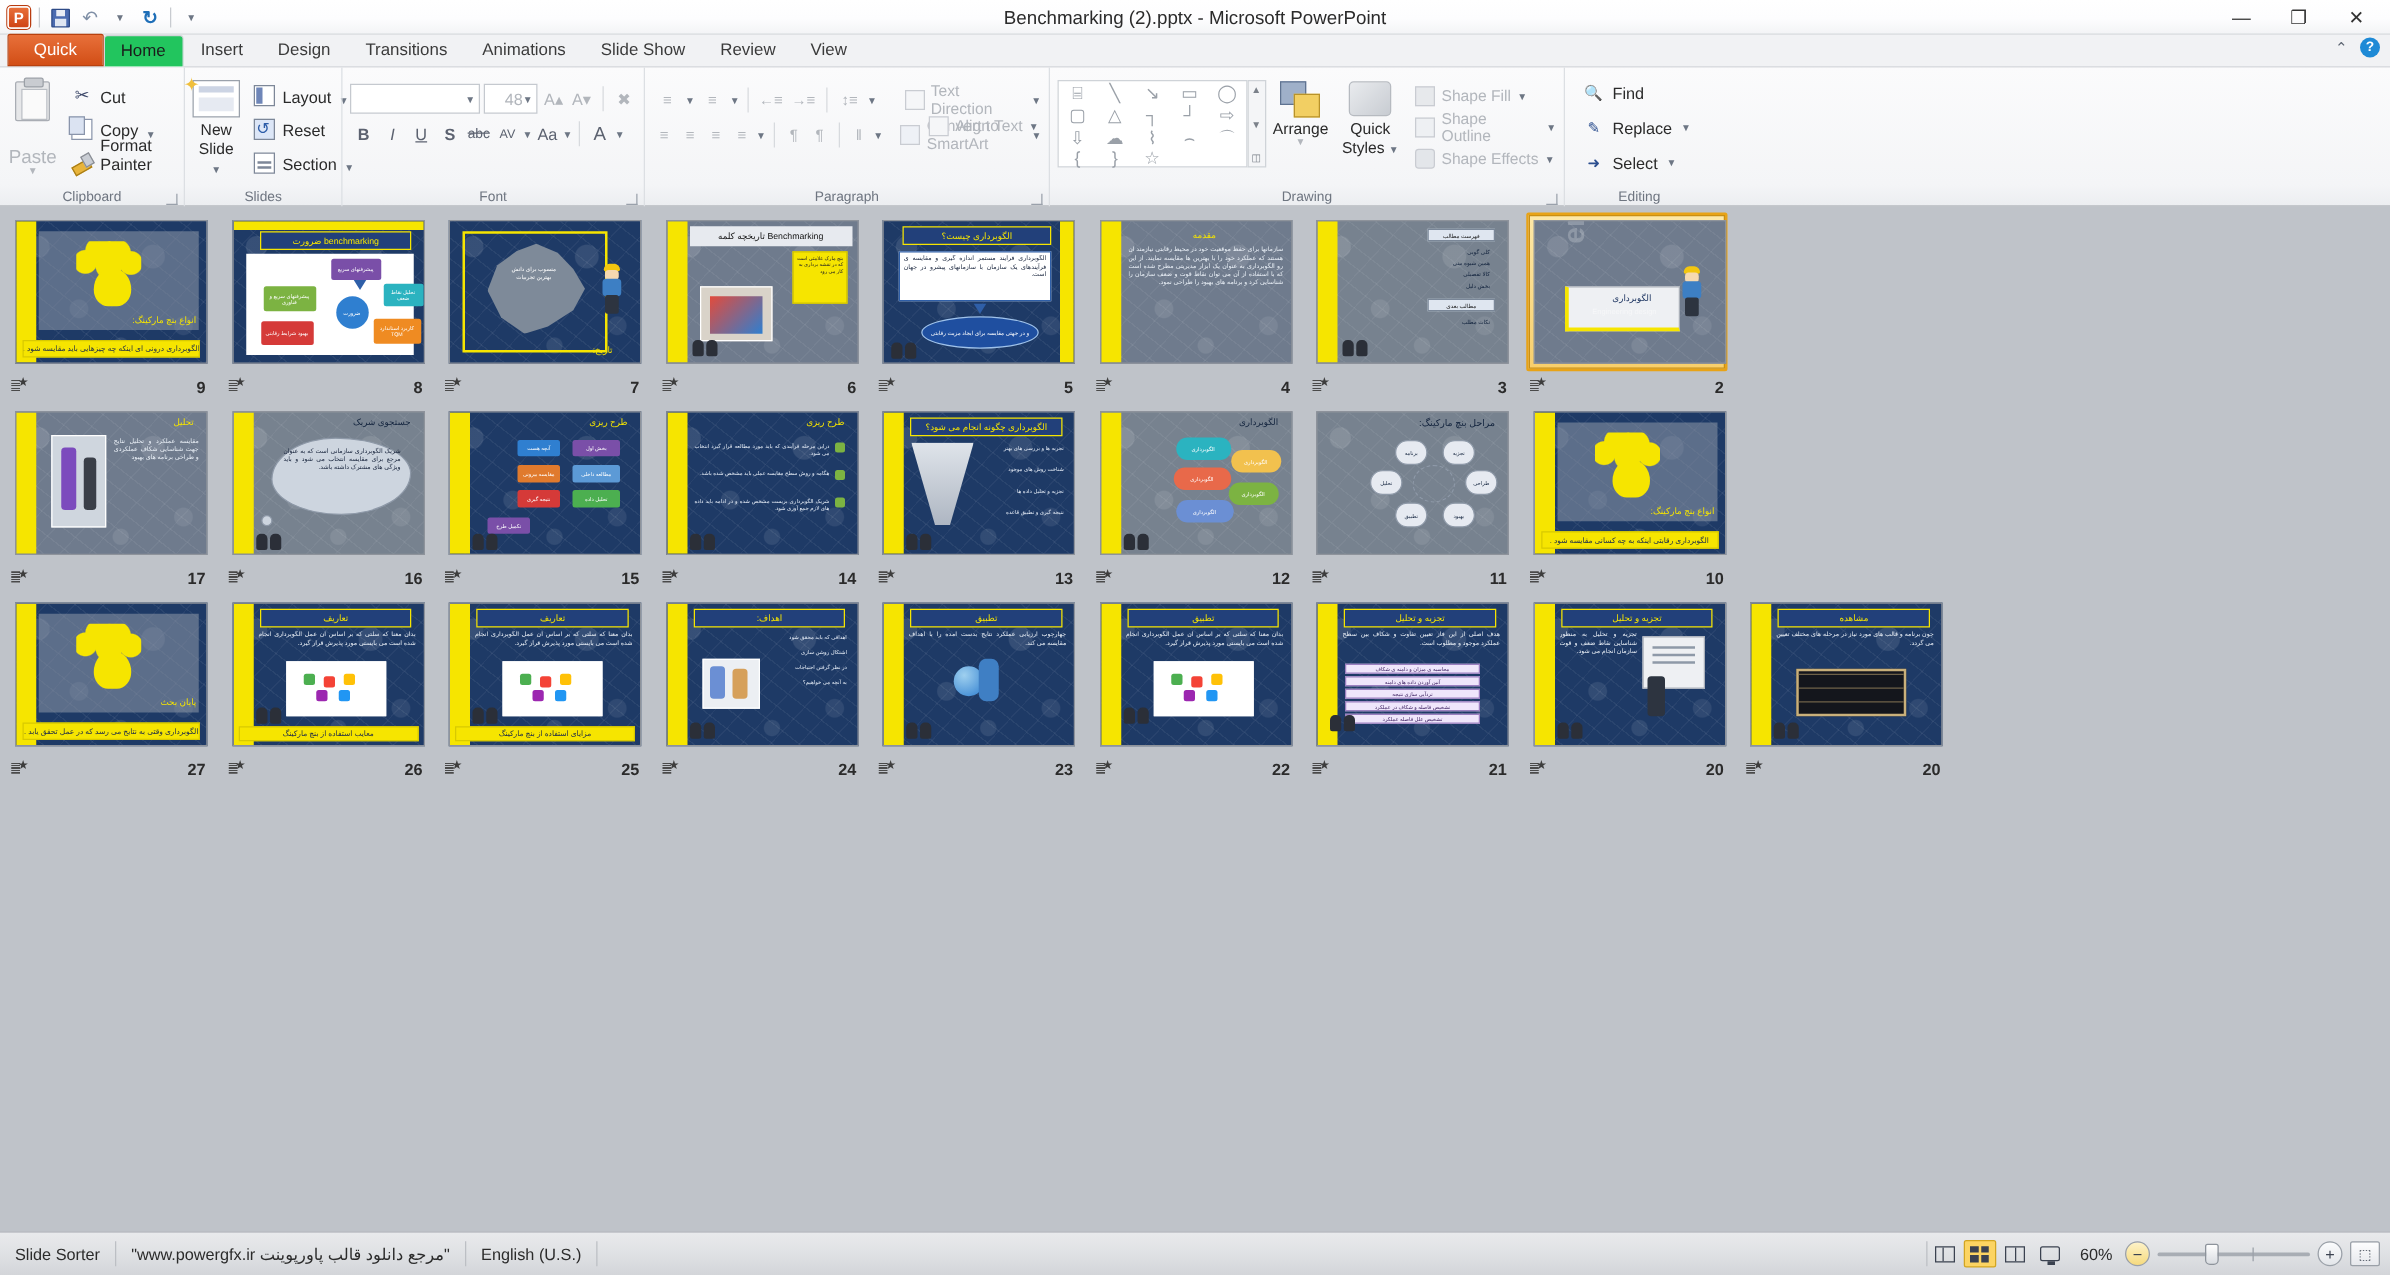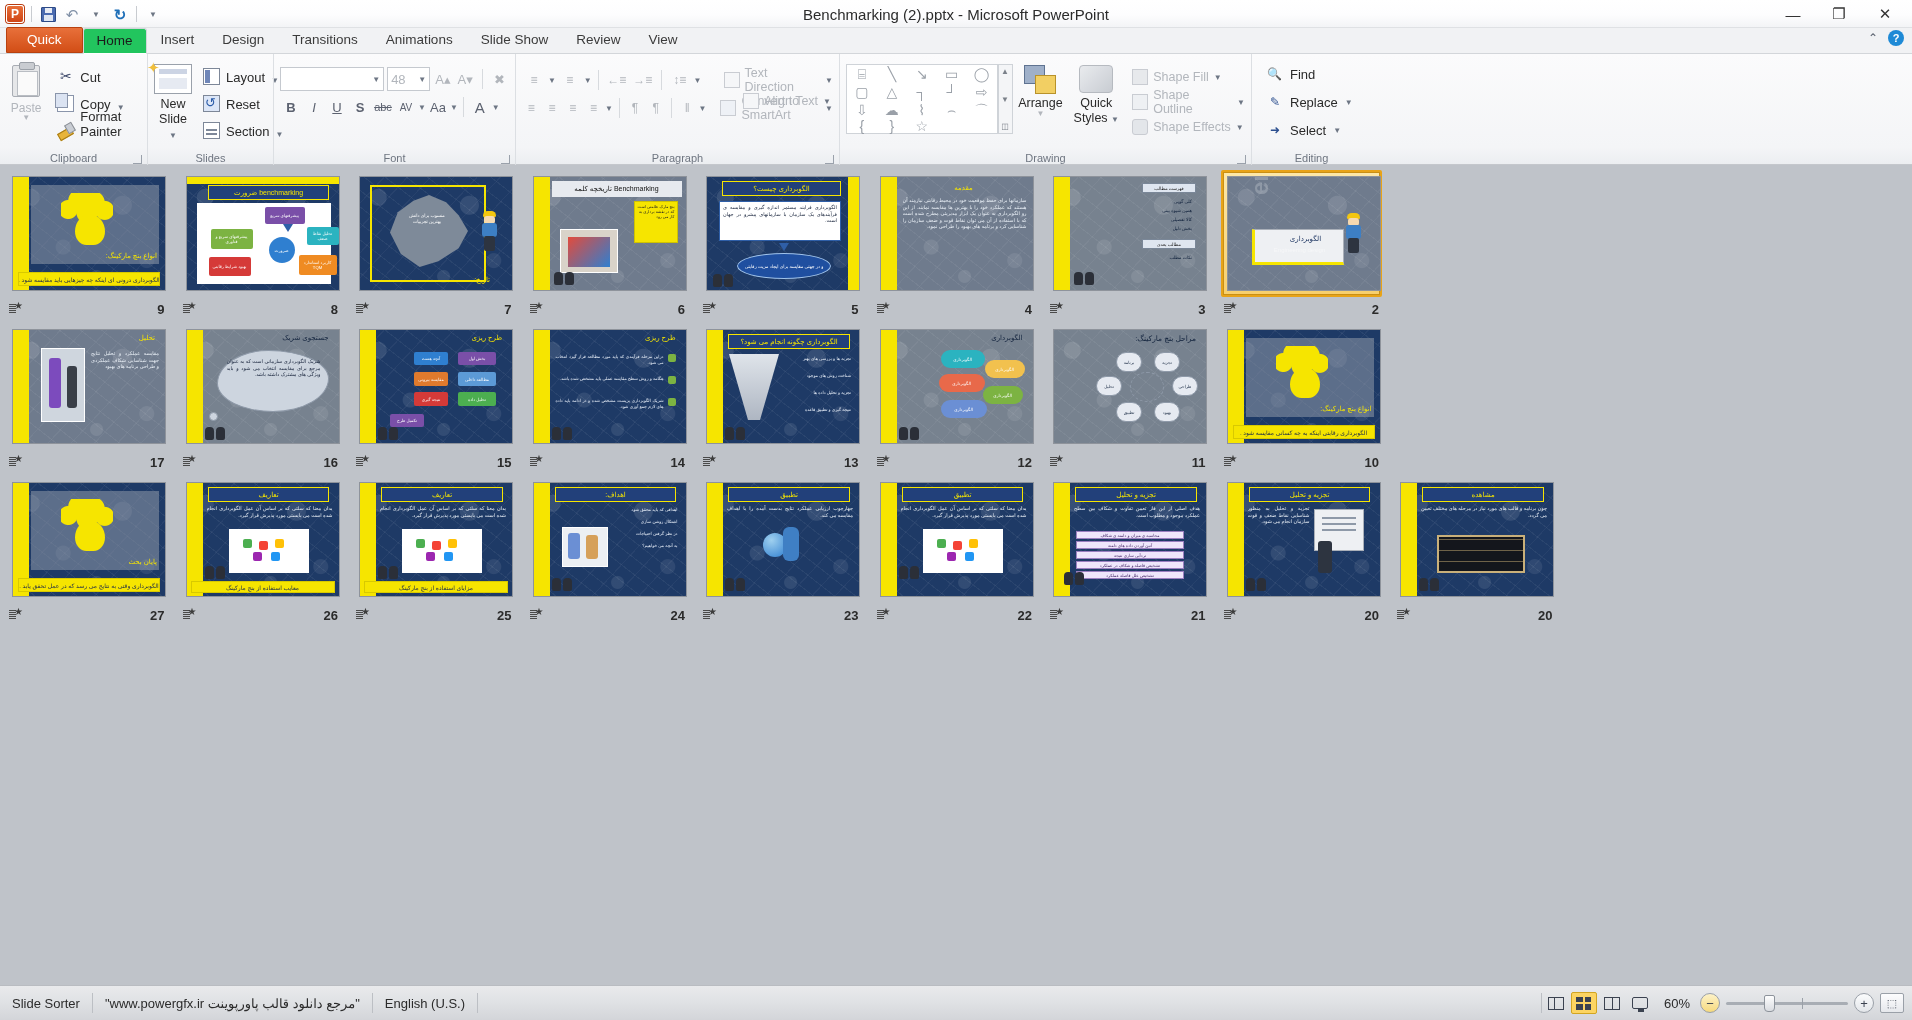--- a/index.html
+++ b/index.html
@@ -87,21 +87,21 @@
   .gbody{ display:flex; height:86px; }
   .dim{ color:#b2b6bc; }
 
   
   .paste-big{ width:54px; display:flex;flex-direction:column;align-items:center;justify-content:flex-start;padding-top:6px;}
   .clip-ico{
     width:28px;height:32px;background:#e6e7e9;border:1px solid #a9adb4;border-radius:2px;position:relative;
   }
   .clip-ico:before{content:"";position:absolute;left:6px;top:-4px;width:14px;height:6px;background:#c9ccd1;border:1px solid #9ba0a7;border-radius:2px;}
   .clip-ico:after{content:"";position:absolute;left:4px;top:5px;width:19px;height:23px;background:#fafafa;border:1px solid #b9bdc3;}
-  .paste-lbl{ font-size:12px; color:#b2b6bc; margin-top:4px;}
+  .paste-lbl{ font-size:15px; color:#b2b6bc; margin-top:20px;}
   .small-caret{font-size:8px;color:#b2b6bc;line-height:6px;}
   .cmdcol{ display:flex;flex-direction:column; justify-content:center; gap:3px; padding-left:6px;}
   .cmd{ display:flex;align-items:flex-end;gap:6px;font-size:13px;color:#2a2a2a;padding:2px 5px;border-radius:2px;height:24px;}
   .cmd i{ width:17px;height:17px;display:inline-block;flex:0 0 17px;position:relative;font-style:normal;font-size:13px;line-height:17px;text-align:center;}
   .ico-cut:before{content:"\2702";color:#3f4a6b;font-size:14px;}
   .ico-copy{background:#fff;border:1px solid #8a95ab;}
   .ico-copy:after{content:"";position:absolute;left:-3px;top:-3px;width:11px;height:13px;background:#dbe3f2;border:1px solid #8a95ab;}
   .ico-fp:before{content:"";position:absolute;left:1px;top:8px;width:13px;height:6px;background:#e8b43a;border:1px solid #a87d17;transform:rotate(-30deg);}
   .ico-fp:after{content:"";position:absolute;left:9px;top:1px;width:6px;height:8px;background:#c9cdd4;border:1px solid #8a8e95;transform:rotate(-30deg);}
 
@@ -115,21 +115,21 @@
   .ico-layout{background:#fff;border:1px solid #7d8798;}
   .ico-layout:after{content:"";position:absolute;left:1px;top:1px;width:5px;height:13px;background:#6f86b8;}
   .ico-reset{background:#dce6f7;border:1px solid #7d8798;}
   .ico-reset:after{content:"\21BA";position:absolute;left:1px;top:-2px;color:#2c5ca8;font-size:13px;}
   .ico-section{background:#fff;border:1px solid #7d8798;}
   .ico-section:after{content:"";position:absolute;left:2px;top:6px;right:2px;height:2px;background:#7d8798;box-shadow:0 4px 0 #7d8798;}
 
   
   .fontrow1{ display:flex;align-items:center;gap:3px;padding-top:8px;}
   .fontbox{ width:118px;height:24px;background:#fff;border:1px solid #c5c9cf;display:flex;align-items:center;justify-content:flex-end;padding-right:3px;}
-  .sizebox{ width:48px;height:24px;background:#fff;border:1px solid #c5c9cf;display:flex;align-items:center;justify-content:space-between;padding:0 3px;font-size:13px;color:#b2b6bc;}
+  .sizebox{ width:48px;height:24px;background:#fff;border:1px solid #c5c9cf;display:flex;align-items:center;justify-content:flex-end;padding:0 3px;font-size:13px;color:#b2b6bc;}
   .mini-btn{ width:22px;height:22px;display:flex;align-items:center;justify-content:center;color:#b2b6bc;font-size:13px;}
   .fontrow2{ display:flex;align-items:center;gap:1px;padding-top:5px;}
   .fb{ width:22px;height:22px;display:flex;align-items:center;justify-content:center;font-size:13px;color:#5c6270;}
   .vsep{width:1px;height:20px;background:#d7dade;margin:0 4px;}
 
   
   .prow{ display:flex;align-items:center;gap:2px;}
   .prow.r1{padding-top:10px;}
   .prow.r2{padding-top:6px;}
   .pb{width:24px;height:22px;display:flex;align-items:center;justify-content:center;font-size:12px;color:#b2b6bc;}

